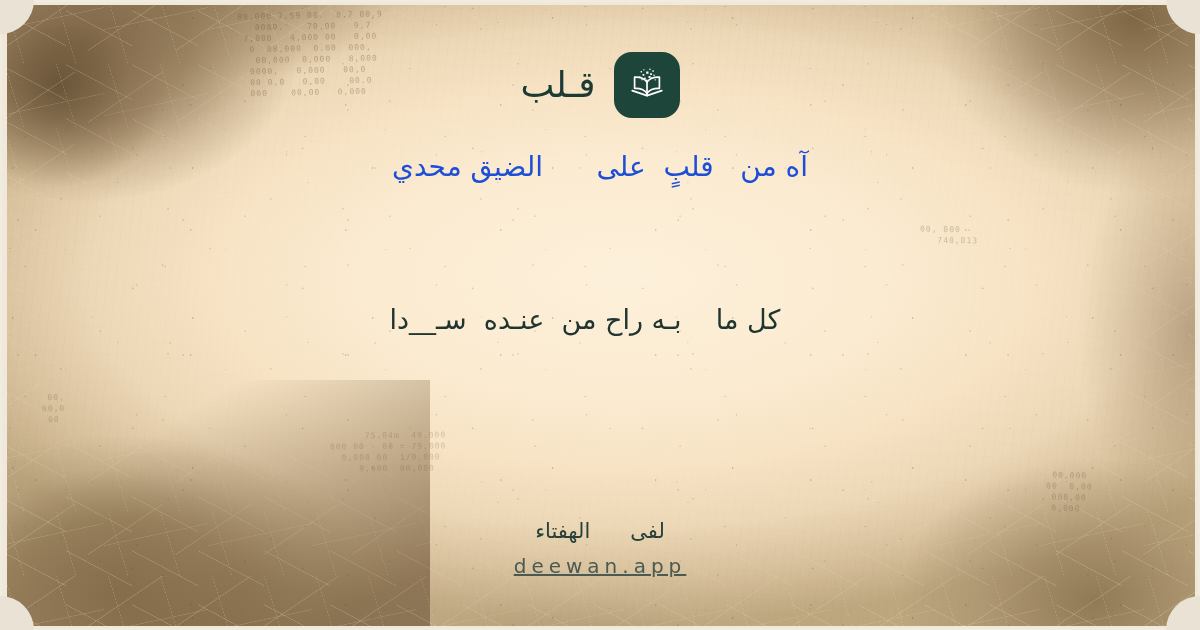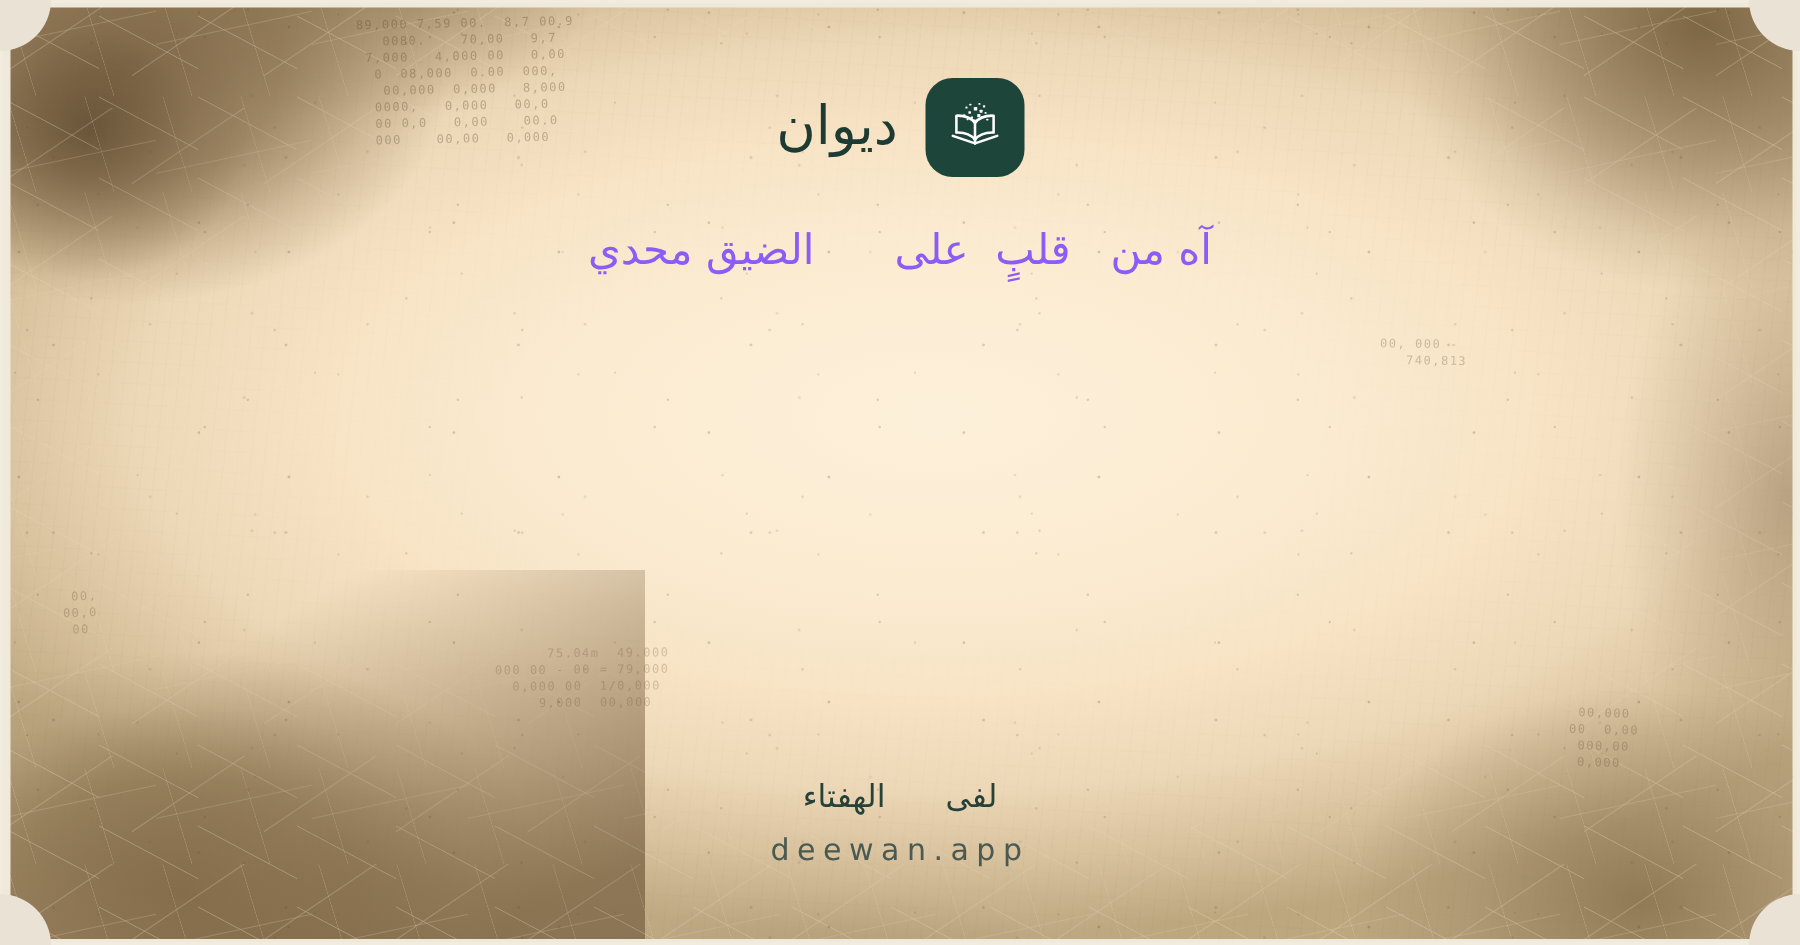--- a/index.html
+++ b/index.html
@@ -256,21 +256,21 @@
     align-items: center;
     justify-content: center;
     flex: none;
   }
   .logo-mark svg { display: block; }
 
   
   .poem-title {
     margin-top: 28px;
     font-size: 28px;
-    color: #8b5cf6;
+    color: #1d4ed8;
     direction: rtl;
     text-align: left;
     white-space: pre;
     line-height: 1.5;
   }
 
   
   .verse-block {
     position: absolute;
     left: 0;
@@ -315,20 +315,21 @@
     color: #274139;
     direction: rtl;
     white-space: pre;
     line-height: 1.3;
   }
   .site-url {
     font-size: 20px;
     letter-spacing: 5px;
     color: #4a5a52;
     line-height: 1.2;
+    text-decoration: underline;
   }
 </style>
 </head>
 <body>
 
 <div class="card">
 
   <div class="paper-base"></div>
 
   <div class="grunge">
@@ -391,28 +392,29 @@
             <rect x="20.0" y="15.6" width="1.5" height="1.5" rx=".3"></rect>
             <rect x="27.4" y="10.6" width="1.3" height="1.3" rx=".3"></rect>
             <rect x="13.2" y="12.2" width="1.3" height="1.3" rx=".3"></rect>
             <rect x="23.3" y="4.6" width="1.3" height="1.3" rx=".3"></rect>
             <rect x="17.3" y="5.2" width="1.2" height="1.2" rx=".3"></rect>
             <rect x="15.4" y="15.0" width="1.2" height="1.2" rx=".3"></rect>
             <rect x="28.6" y="15.2" width="1.2" height="1.2" rx=".3"></rect>
           </g>
         </svg>
       </div>
-      <div class="brand-name">ديوان</div>
+      <div class="brand-name">قـلب</div>
     </div>
 
     <div class="poem-title">آه من   قلبٍ  على      الضيق محدي</div>
 
     <div class="verse-block">
       <div class="verse-line">
         <span class="verse-sep"></span>
+        <span class="hemistich hemistich-left">كل ما    بـه راح من  عنـده  سـ__دا</span>
       </div>
     </div>
 
     <div class="footer">
       <div class="poet-name">لفى      الهفتاء</div>
       <div class="site-url">deewan.app</div>
     </div>
 
   </div>
 

